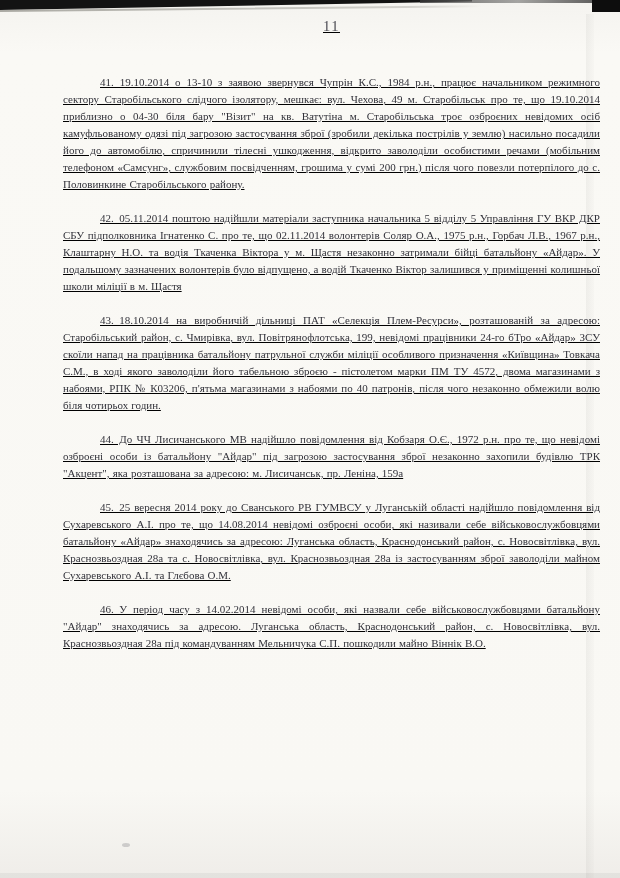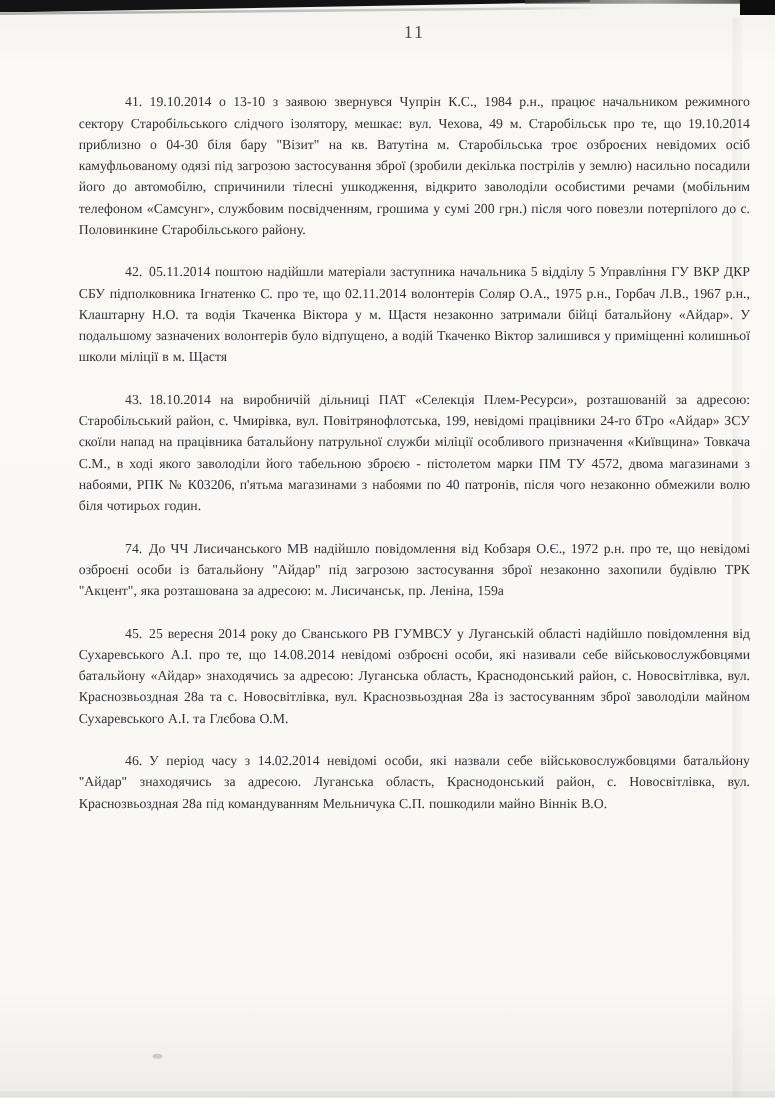--- a/index.html
+++ b/index.html
@@ -58,20 +58,21 @@
     position: absolute; left: 122px; top: 843px;
     width: 8px; height: 4px; border-radius: 50%;
     background: rgba(90,90,100,0.25);
     filter: blur(0.5px);
   }
   
   .content {
     position: absolute; top: 0; left: 0; right: 0;
     padding: 18px 20px 0 63px;
     box-sizing: border-box;
+    text-decoration: underline;
   }
   .page-number {
     height: 17px; line-height: 17px;
     text-align: center;
     font-size: 14.5px;
     letter-spacing: 1.5px;
     color: #4b4b52;
     margin: 0;
   }
   .text-block {
@@ -100,19 +101,19 @@
   <div class="edge-bottom"></div>
   <div class="smudge"></div>
 
   <div class="content">
     <div class="page-number">11</div>
 
     <div class="text-block">
       <p class="para">41. 19.10.2014 о 13-10 з заявою звернувся Чупрін К.С., 1984 р.н., працює начальником режимного сектору Старобільського слідчого ізолятору, мешкає: вул. Чехова, 49 м. Старобільськ про те, що 19.10.2014 приблизно о 04-30 біля бару "Візит" на кв. Ватутіна м. Старобільська троє озброєних невідомих осіб камуфльованому одязі під загрозою застосування зброї (зробили декілька пострілів у землю) насильно посадили його до автомобілю, спричинили тілесні ушкодження, відкрито заволоділи особистими речами (мобільним телефоном «Самсунг», службовим посвідченням, грошима у сумі 200 грн.) після чого повезли потерпілого до с. Половинкине Старобільського району.</p>
       <p class="para">42. 05.11.2014 поштою надійшли матеріали заступника начальника 5 відділу 5 Управління ГУ ВКР ДКР СБУ підполковника Ігнатенко С. про те, що 02.11.2014 волонтерів Соляр О.А., 1975 р.н., Горбач Л.В., 1967 р.н., Клаштарну Н.О. та водія Ткаченка Віктора у м. Щастя незаконно затримали бійці батальйону «Айдар». У подальшому зазначених волонтерів було відпущено, а водій Ткаченко Віктор залишився у приміщенні колишньої школи міліції в м. Щастя</p>
       <p class="para">43. 18.10.2014 на виробничій дільниці ПАТ «Селекція Плем-Ресурси», розташованій за адресою: Старобільський район, с. Чмирівка, вул. Повітрянофлотська, 199, невідомі працівники 24-го бТро «Айдар» ЗСУ скоїли напад на працівника батальйону патрульної служби міліції особливого призначення «Київщина» Товкача С.М., в ході якого заволоділи його табельною зброєю - пістолетом марки ПМ ТУ 4572, двома магазинами з набоями, РПК № К03206, п'ятьма магазинами з набоями по 40 патронів, після чого незаконно обмежили волю біля чотирьох годин.</p>
-      <p class="para">74. До ЧЧ Лисичанського МВ надійшло повідомлення від Кобзаря О.Є., 1972 р.н. про те, що невідомі озброєні особи із батальйону "Айдар" під загрозою застосування зброї незаконно захопили будівлю ТРК "Акцент", яка розташована за адресою: м. Лисичанськ, пр. Леніна, 159а</p>
+      <p class="para">44. До ЧЧ Лисичанського МВ надійшло повідомлення від Кобзаря О.Є., 1972 р.н. про те, що невідомі озброєні особи із батальйону "Айдар" під загрозою застосування зброї незаконно захопили будівлю ТРК "Акцент", яка розташована за адресою: м. Лисичанськ, пр. Леніна, 159а</p>
       <p class="para">45. 25 вересня 2014 року до Сванського РВ ГУМВСУ у Луганській області надійшло повідомлення від Сухаревського А.І. про те, що 14.08.2014 невідомі озброєні особи, які називали себе військовослужбовцями батальйону «Айдар» знаходячись за адресою: Луганська область, Краснодонський район, с. Новосвітлівка, вул. Краснозвьоздная 28а та с. Новосвітлівка, вул. Краснозвьоздная 28а із застосуванням зброї заволоділи майном Сухаревського А.І. та Глєбова О.М.</p>
       <p class="para">46. У період часу з 14.02.2014 невідомі особи, які назвали себе військовослужбовцями батальйону "Айдар" знаходячись за адресою. Луганська область, Краснодонський район, с. Новосвітлівка, вул. Краснозвьоздная 28а під командуванням Мельничука С.П. пошкодили майно Віннік В.О.</p>
     </div>
   </div>
 
 </div>
 
 </body></html>

